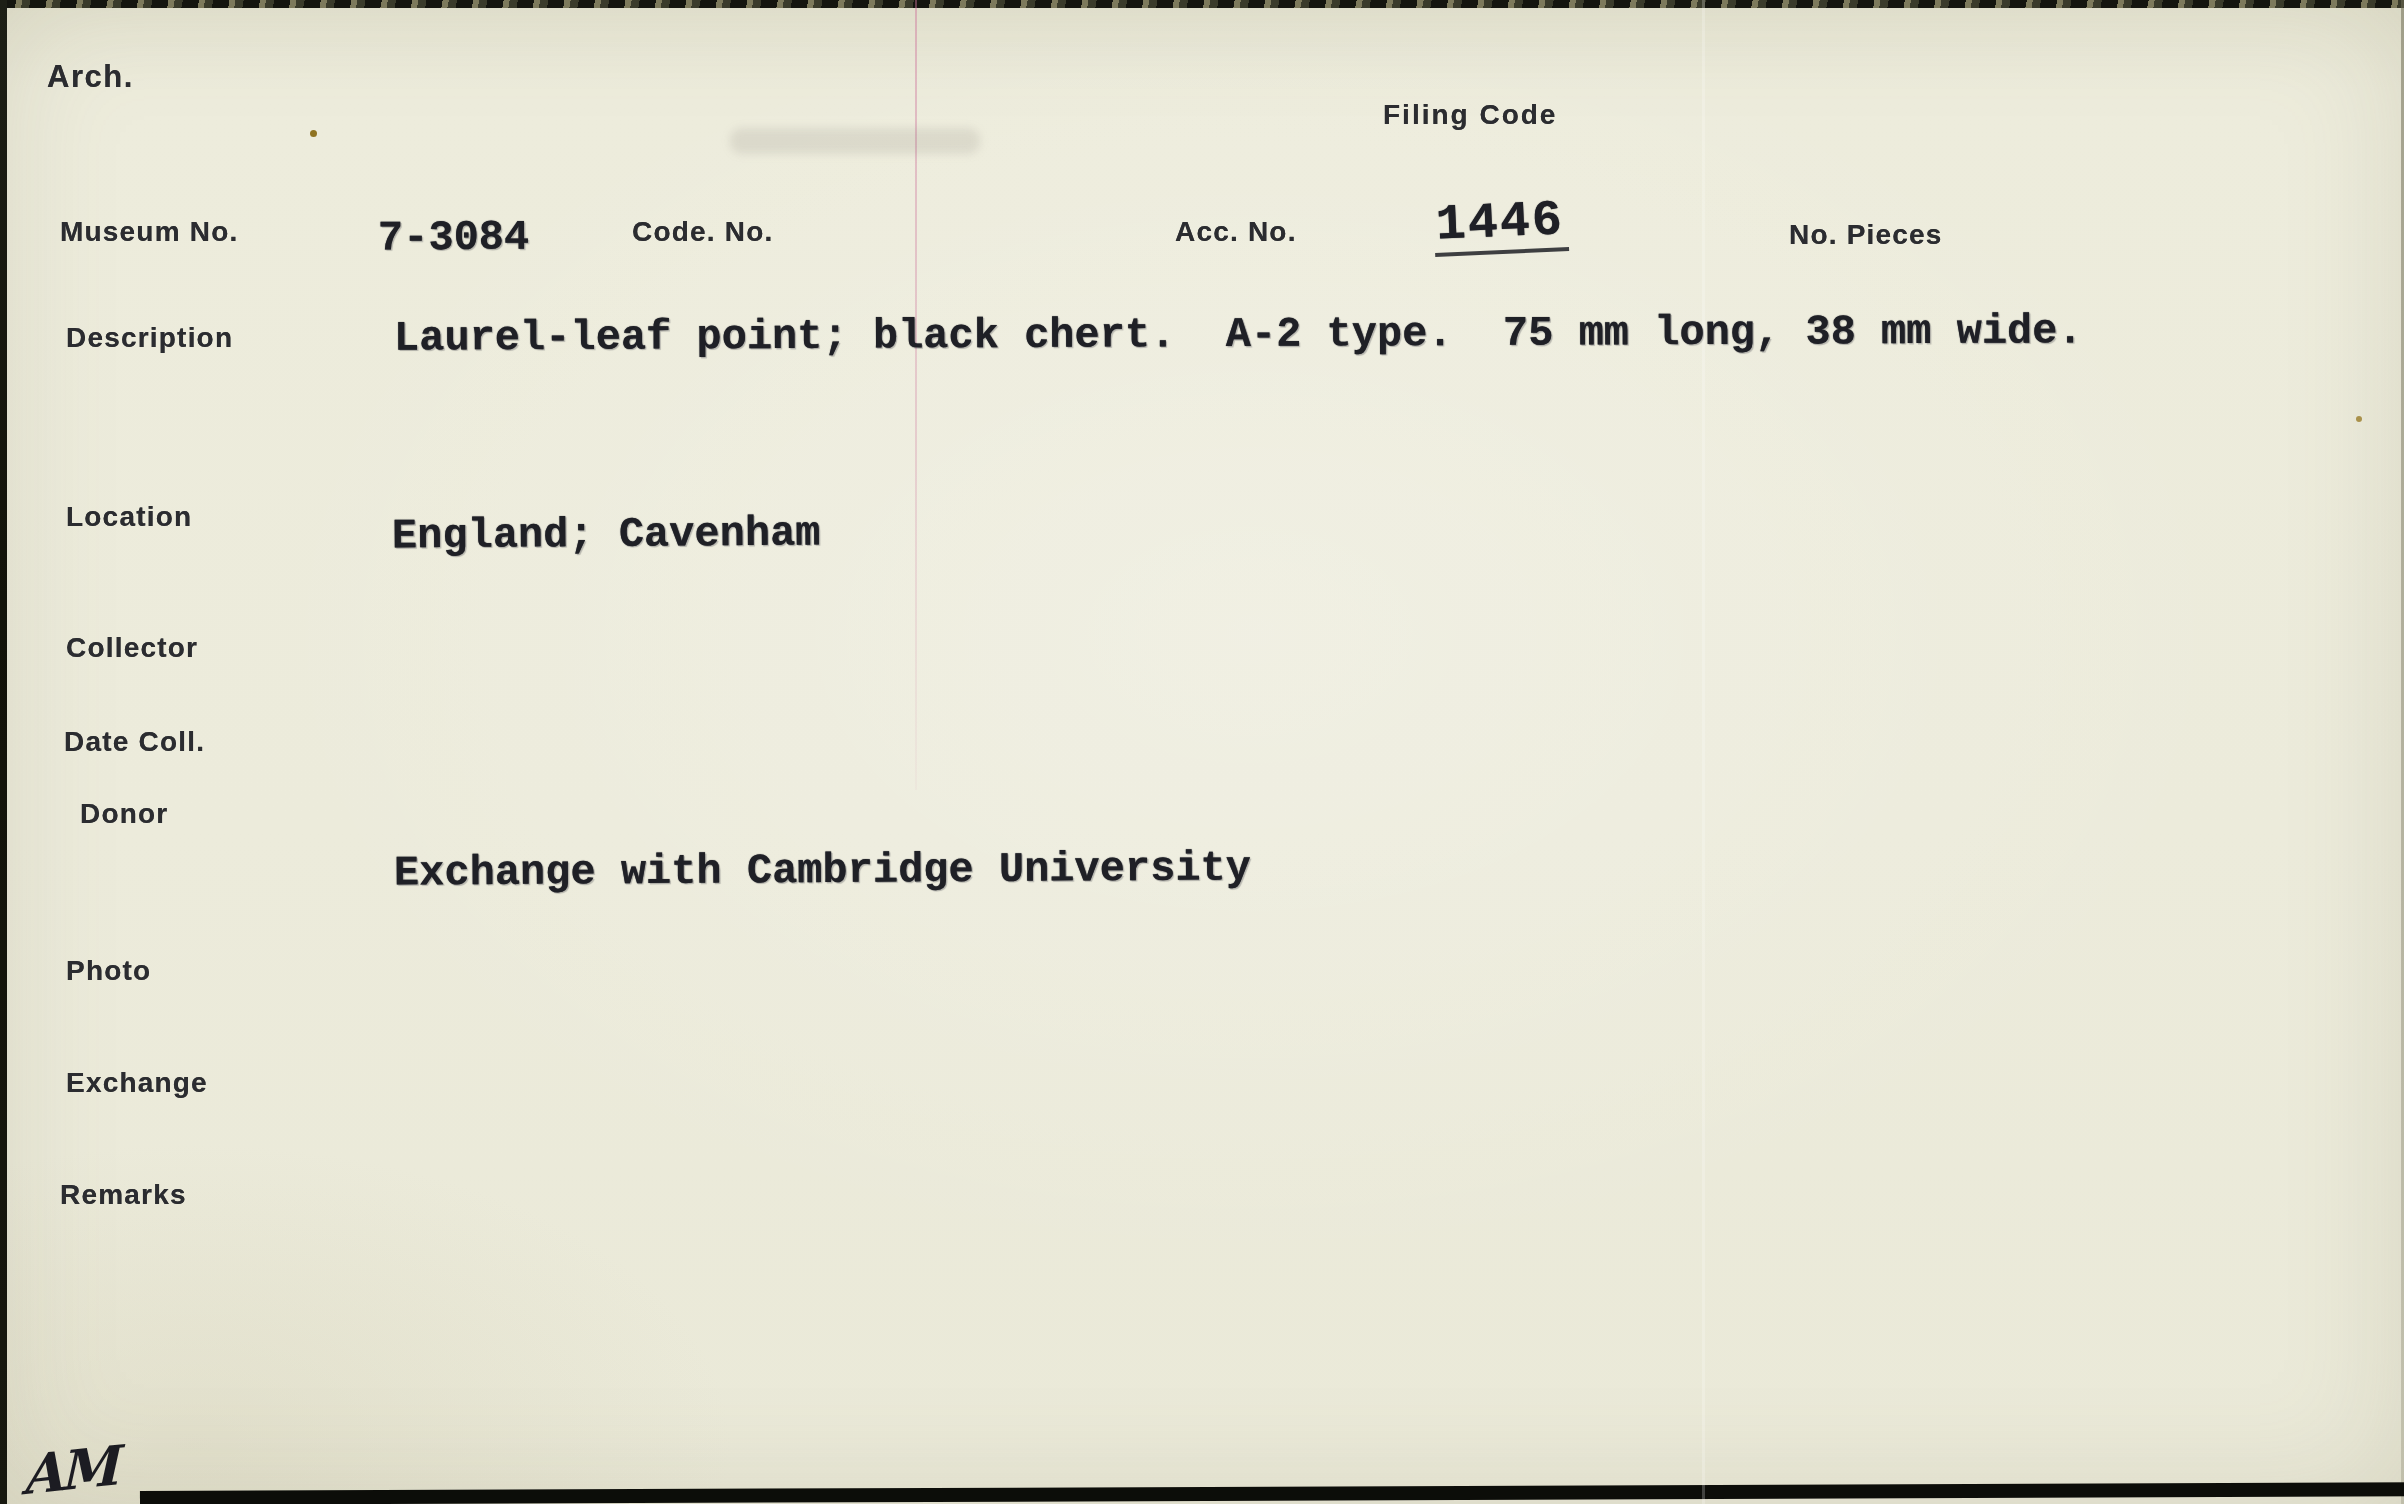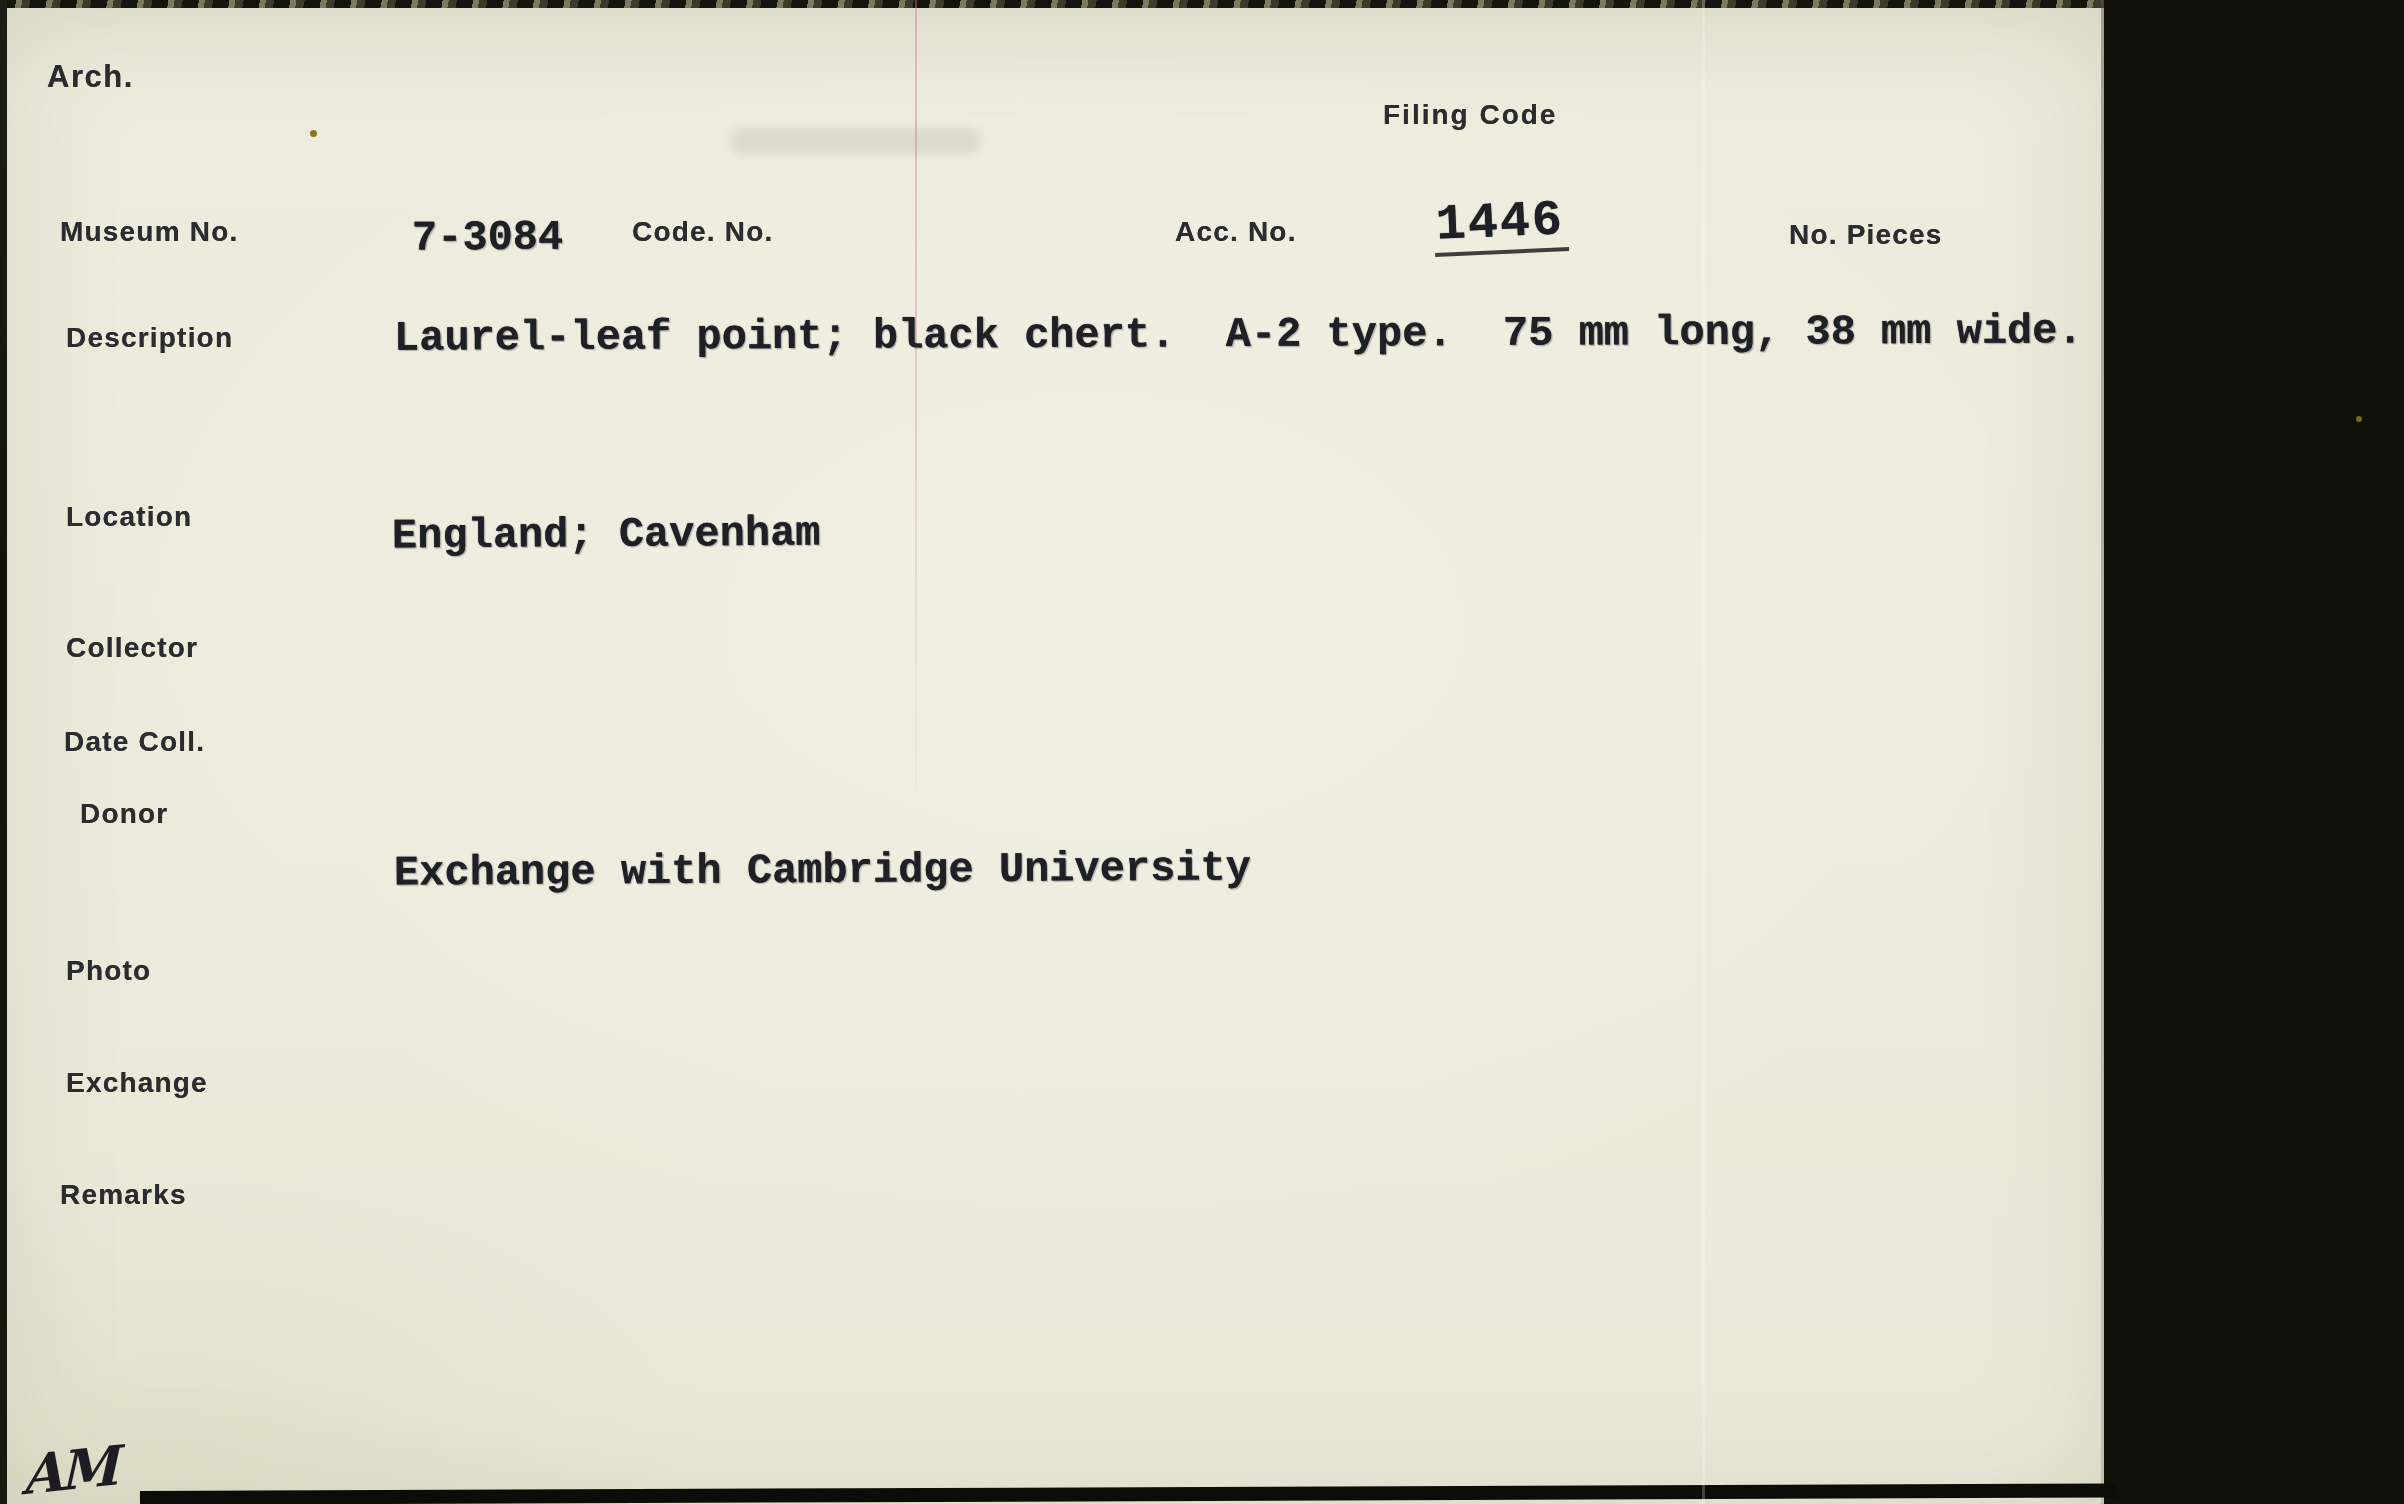--- a/index.html
+++ b/index.html
@@ -6,21 +6,21 @@
     margin: 0;
     padding: 0;
     width: 2404px;
     height: 1504px;
     overflow: hidden;
     background: #101108;
   }
   .card {
     position: absolute;
     left: 0; top: 0;
-    width: 2104px;
+    width: 2404px;
     height: 1504px;
     background:
       radial-gradient(1400px 900px at 52% 42%, rgba(255,255,255,0.22), rgba(255,255,255,0) 72%),
       radial-gradient(900px 500px at 8% 96%, rgba(210,206,180,0.35), rgba(210,206,180,0) 60%),
       linear-gradient(180deg, #e8e7d5 0%, #edecdc 6%, #ecebdb 55%, #eae9d8 100%);
     box-shadow: inset 0 0 120px rgba(120,115,85,0.18);
     font-family: "Liberation Sans", sans-serif;
   }
 
   
@@ -98,21 +98,21 @@
     position: absolute;
     color: #1f2026;
     font-family: "Liberation Mono", "DejaVu Sans Mono", monospace;
     font-weight: 700;
     font-size: 42px;
     line-height: 1;
     white-space: pre;
     letter-spacing: 0px;
     text-shadow: 0 0 1px rgba(25,25,35,0.85), 1.4px 1.4px 0.8px rgba(25,25,35,0.22);
   }
-  .val-museum   { left: 378px; top: 217px; transform: rotate(-0.3deg); margin-left: 34px; }
+  .val-museum   { left: 378px; top: 217px; transform: rotate(-0.3deg); }
   .val-desc     { left: 394px; top: 314px; transform: rotate(-0.25deg); }
   .val-location { left: 392px; top: 514px; transform: rotate(-0.4deg); }
   .val-donor    { left: 394px; top: 850px; transform: rotate(-0.35deg); }
 
   
   .val-acc {
     left: 1434px; top: 198px;
     font-size: 50px;
     letter-spacing: 2px;
     transform: rotate(-2.5deg);

